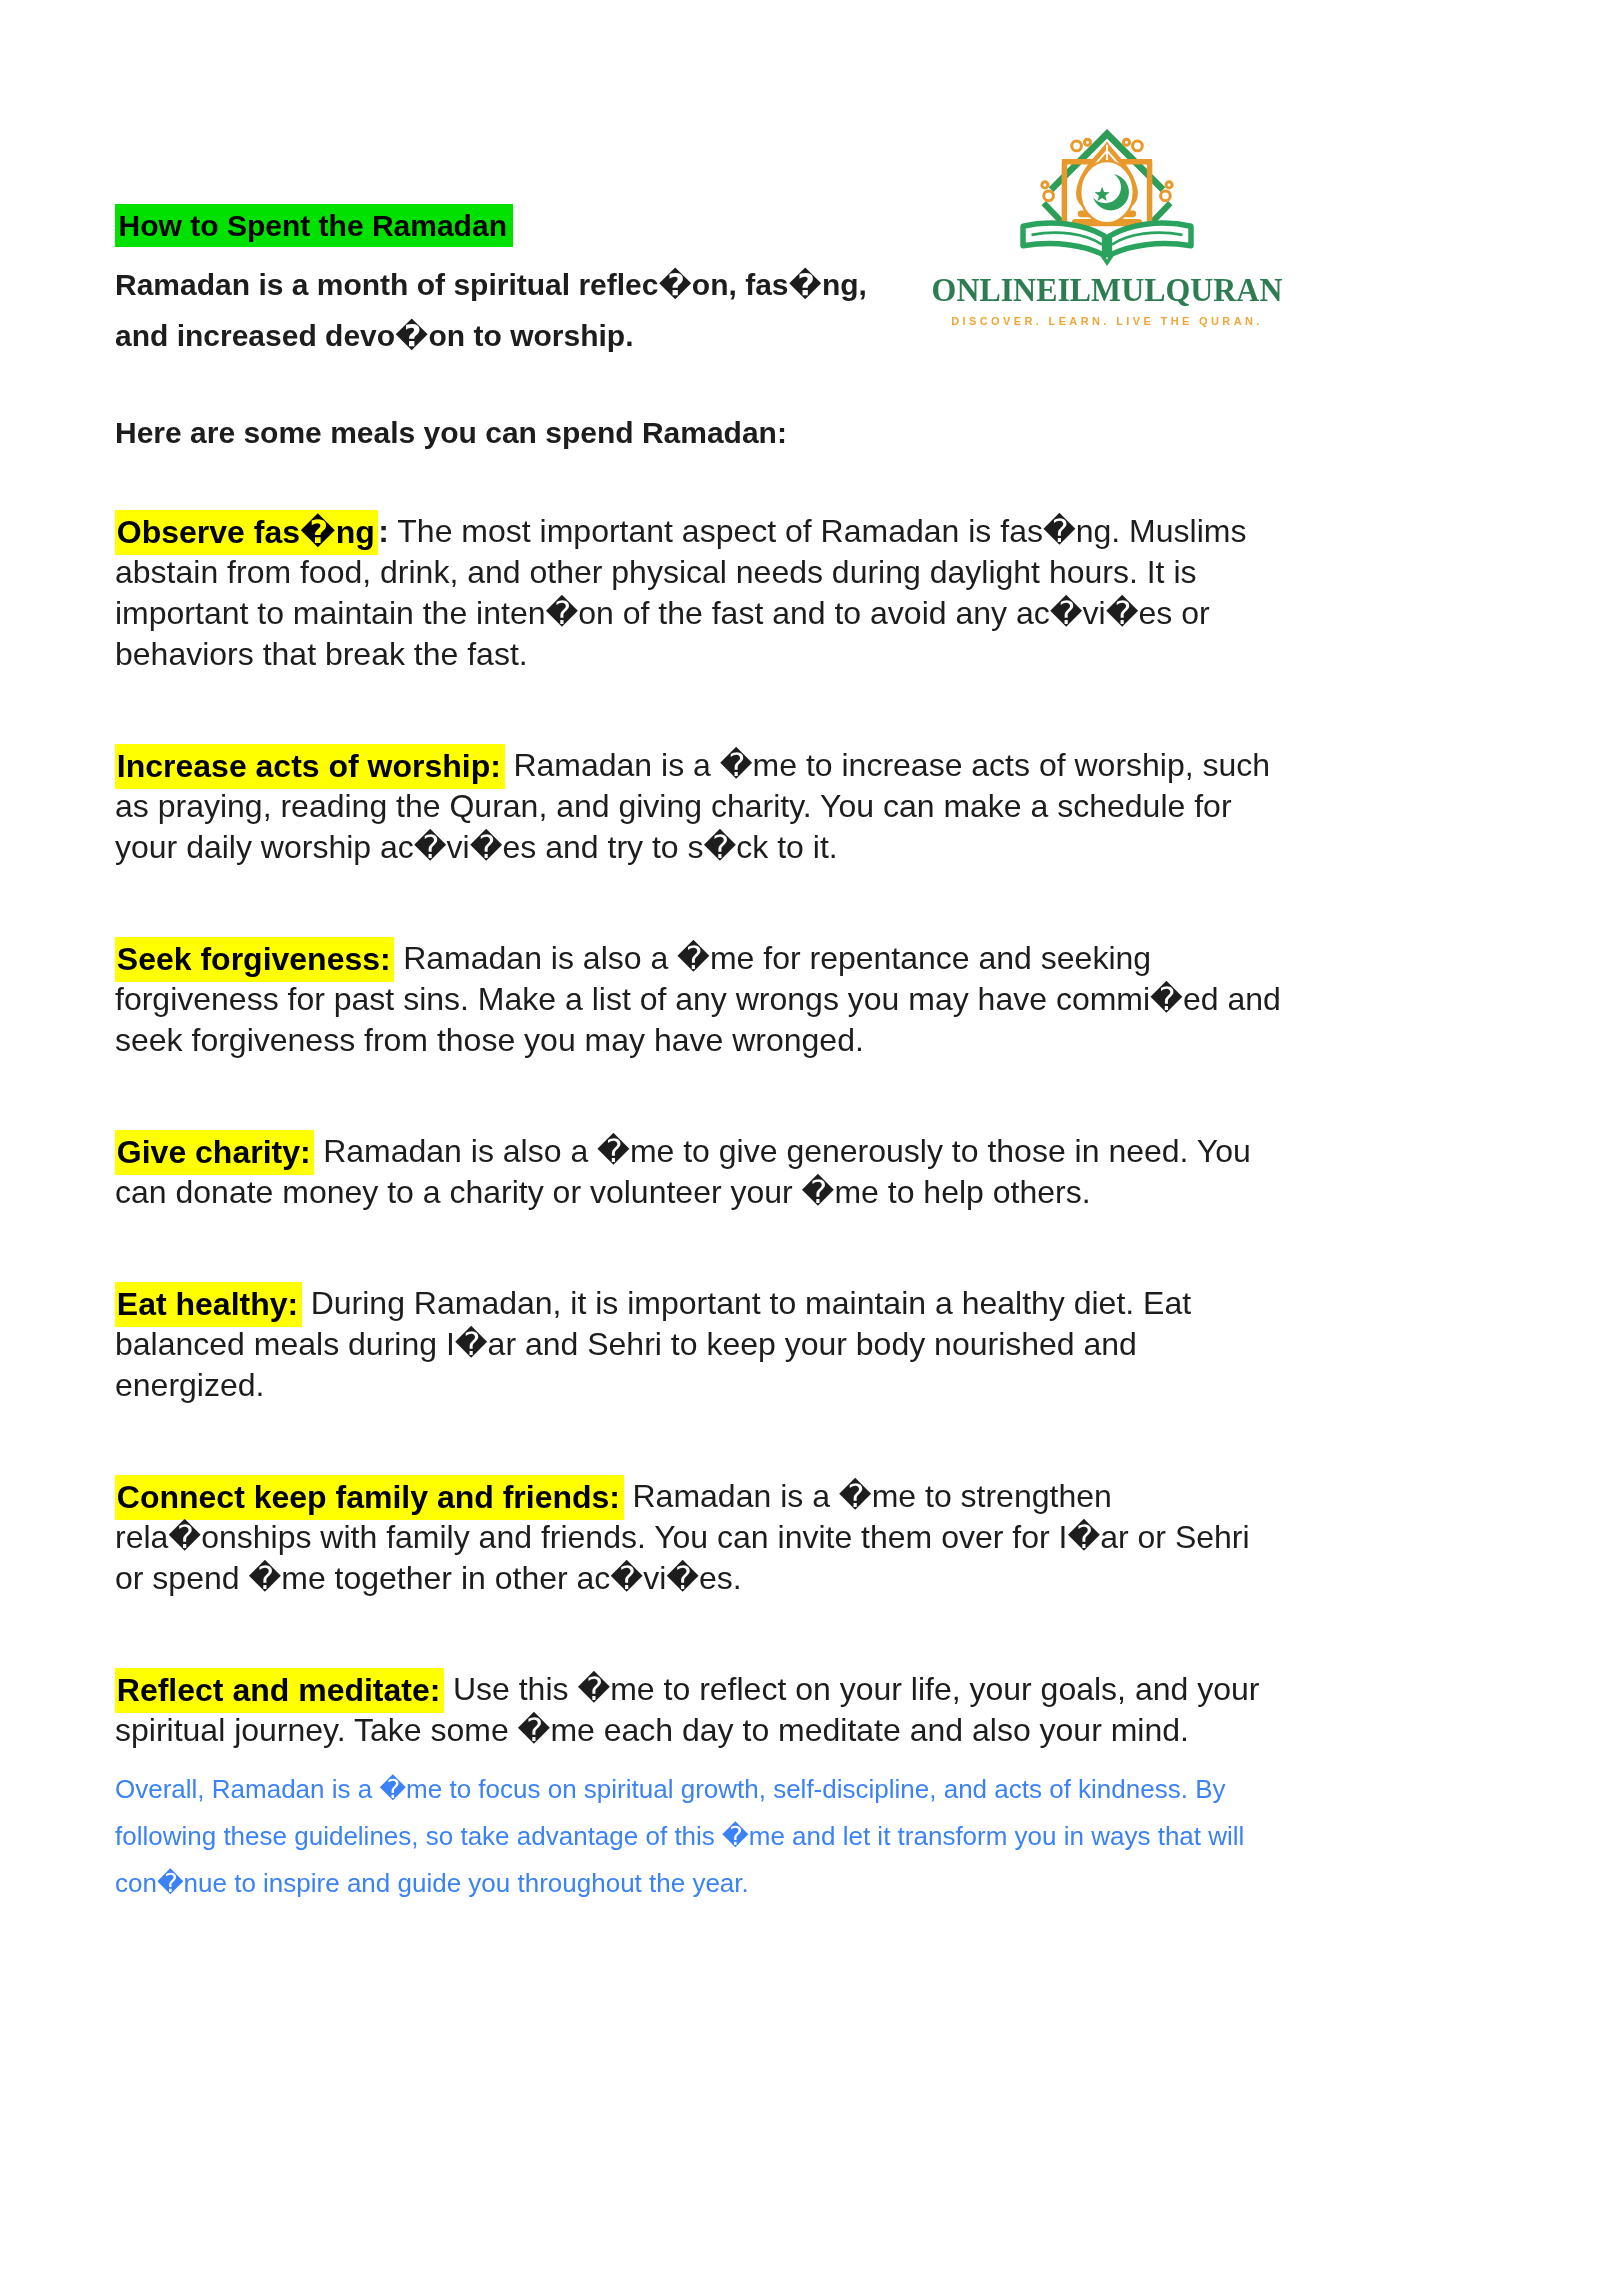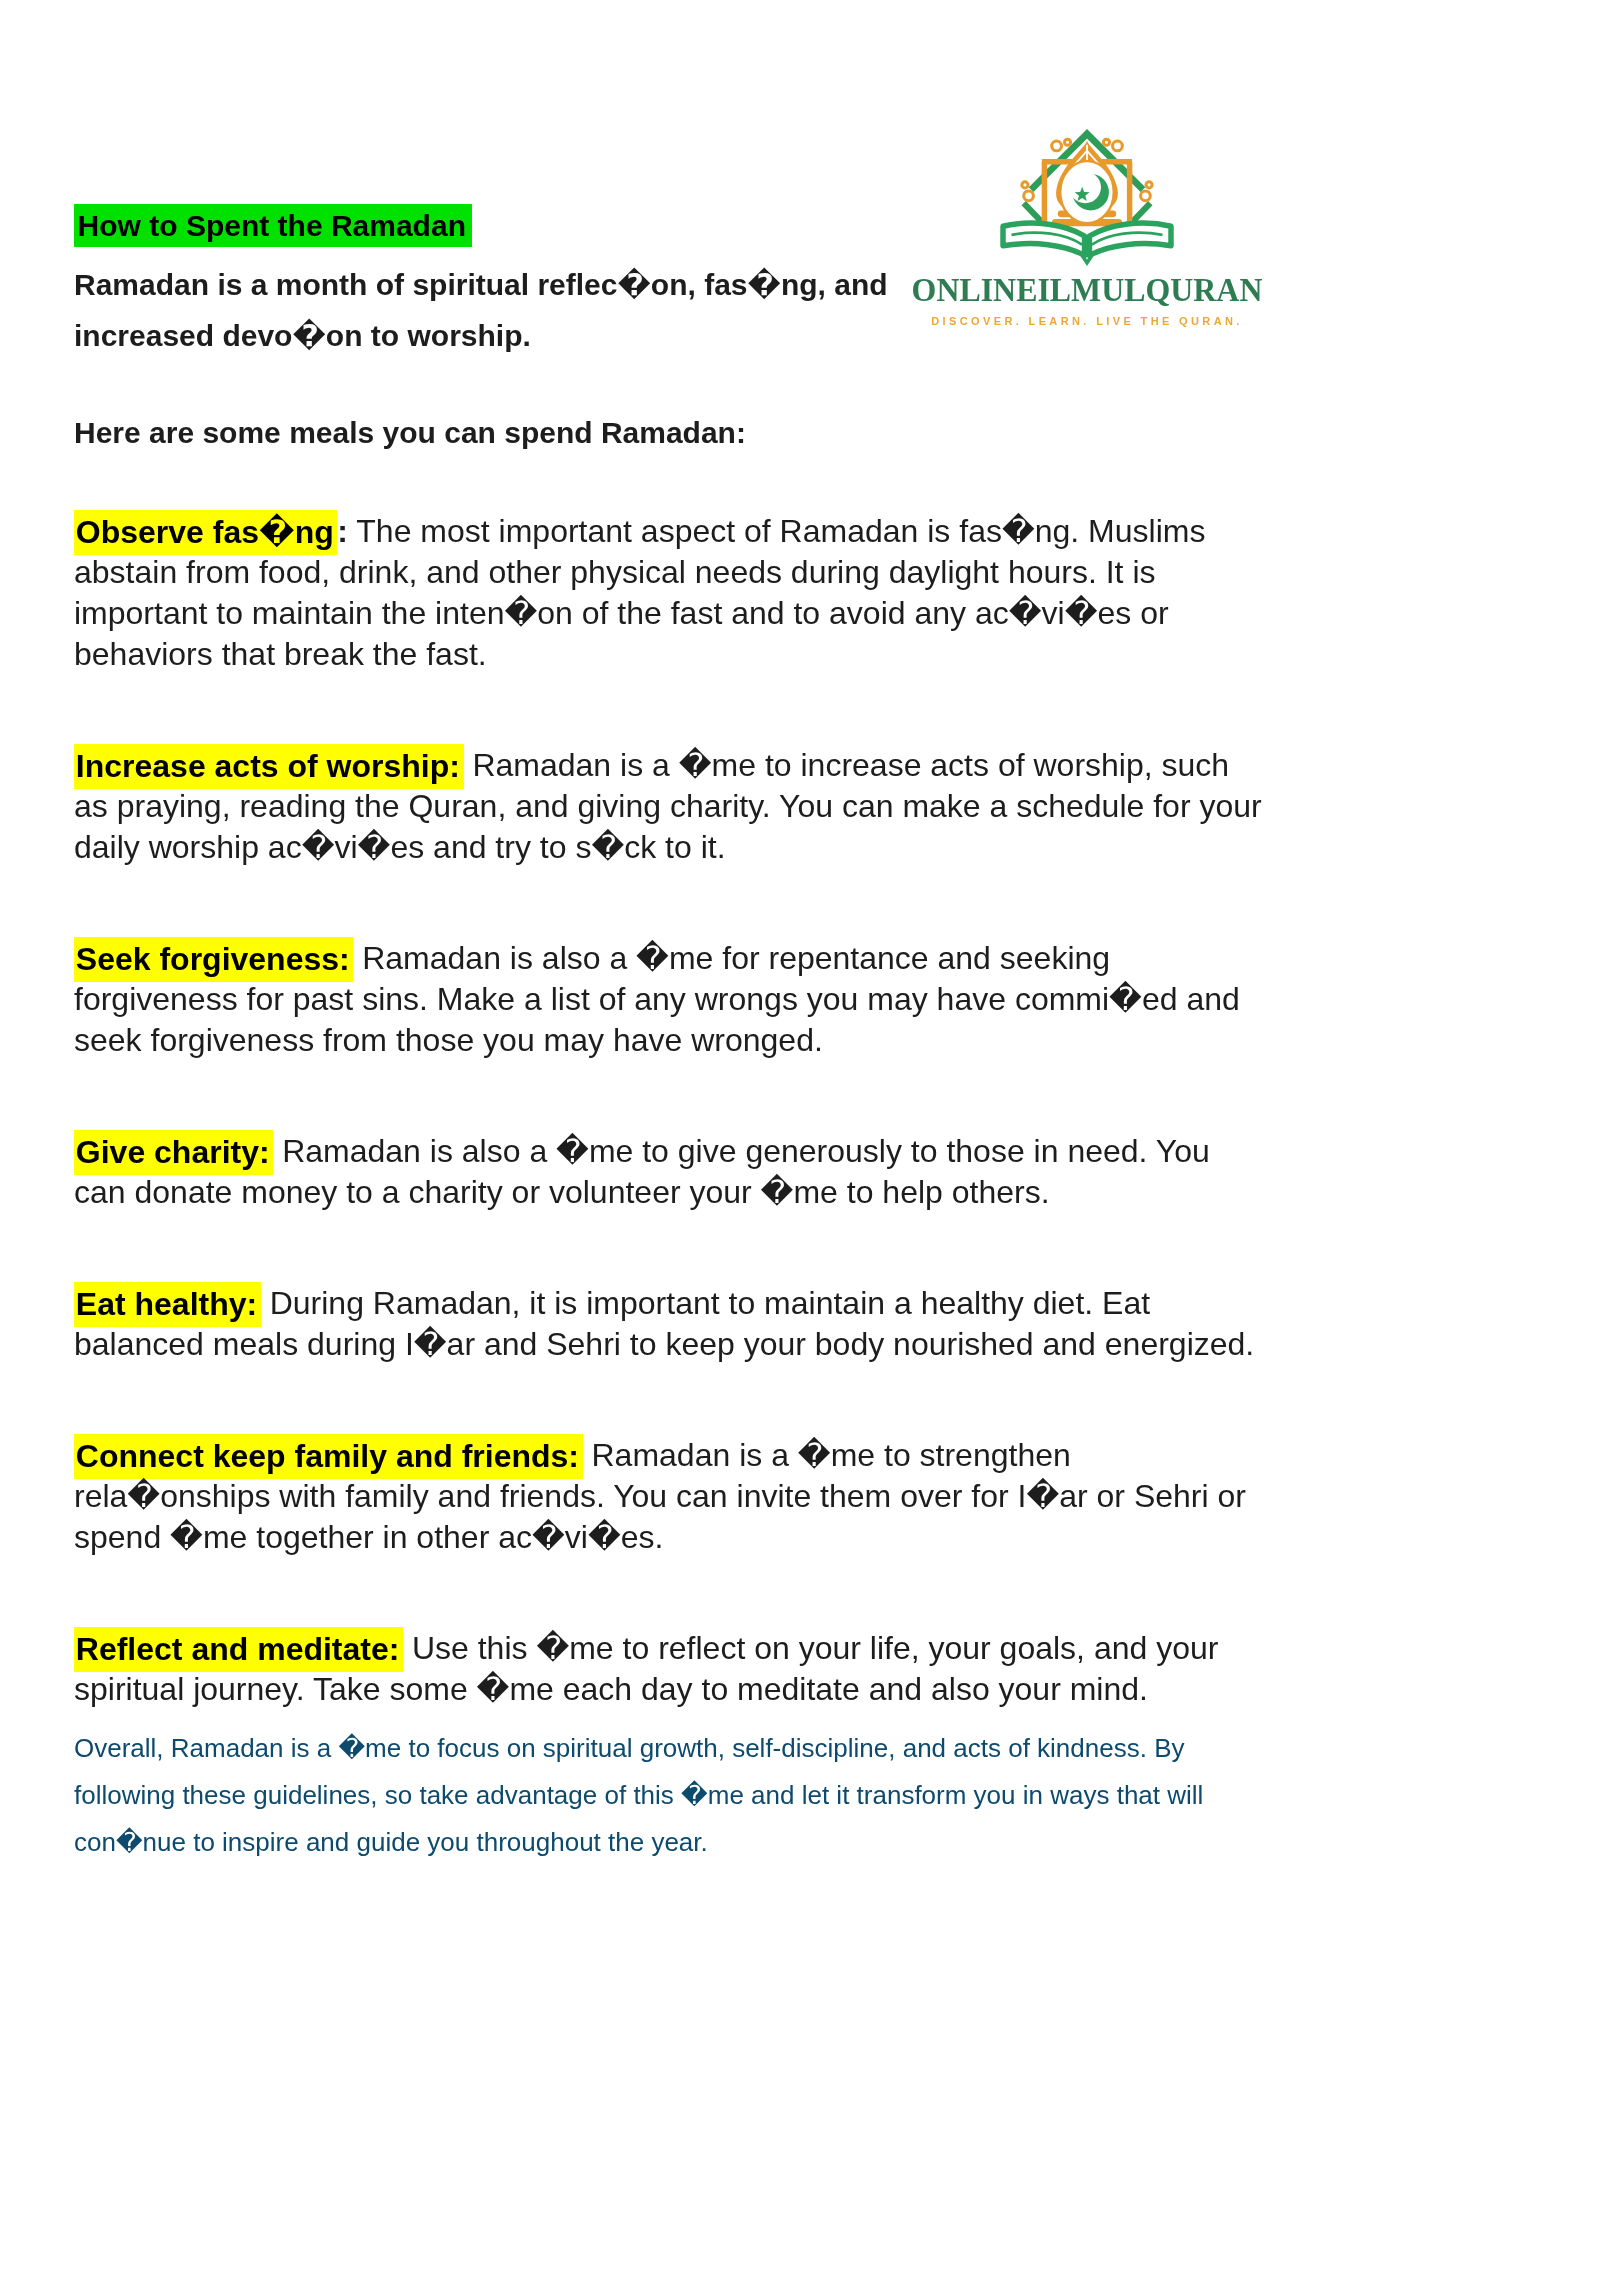--- a/index.html
+++ b/index.html
@@ -1,33 +1,33 @@
 <!DOCTYPE html>
 <html style="--hl-green: #00e100; --hl-yellow: #ffff00;font-size:14.3px"><head>
 <meta charset="utf-8">
 <style>
   html,body{margin:0;padding:0;background:#ffffff;}
   .page{
     position:relative;width:1351px;height:2293px;box-sizing:border-box;
-    padding:0 85px 0 74px;background:#fff;overflow:hidden;
-    font-family:"Liberation Sans","DejaVu Sans",sans-serif;color:#1d1d1d;
+    padding:0 85px 0 95px;background:#fff;overflow:hidden;
+    font-family:"Liberation Sans","DejaVu Sans",sans-serif;color:#1d1d1d;margin-left:20px;
   }
   .header{display:flex;align-items:flex-start;justify-content:space-between;}
   .header-left{margin-top:204px;width:922px;}
   .doc-title{margin:0;font-size:30px;line-height:41px;font-weight:bold;color:#000;}
   mark.hl-green{background:var(--hl-green,#00e100);color:#000;padding:4.5px 6.3px 6.3px 3.6px;}
   .intro{margin:14.3px 0 0;font-size:30px;font-weight:bold;line-height:51px;color:#1d1d1d;}
   .logo{margin-top:124px;width:358px;flex:none;text-align:center;}
   .subhead{margin:50px 0 0;font-size:30px;font-weight:bold;line-height:43px;color:#1d1d1d;}
   .paras{margin-top:57px;}
   .para{margin:0 0 70px;font-size:32px;line-height:41px;color:#1d1d1d;}
   .para .lead{font-weight:bold;background:var(--hl-yellow,#ffff00);color:#000;padding:3.6px 3.6px 5.4px 1.8px;}
   .lead-suffix{font-weight:bold;color:#1d1d1d;}
   .para.tight{margin-bottom:14.3px;}
-  .closing{margin:0;font-size:26px;line-height:47px;color:#0c4a6e;}
+  .closing{margin:0;font-size:26px;line-height:47px;color:#3b82f6;}
 </style>
 </head>
 <body>
 
 <div class="page">
 
   <div class="header">
     <div class="header-left">
       <h1 class="doc-title"><mark class="hl-green">How to Spent the Ramadan</mark></h1>
       <p class="intro">Ramadan is a month of spiritual reflec�on, fas�ng, and increased devo�on to worship.</p>

